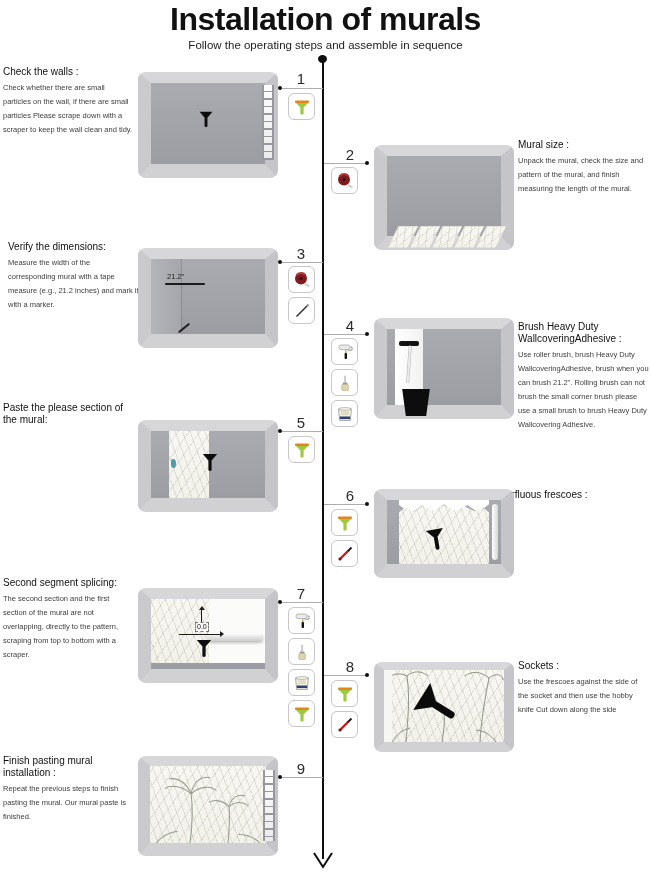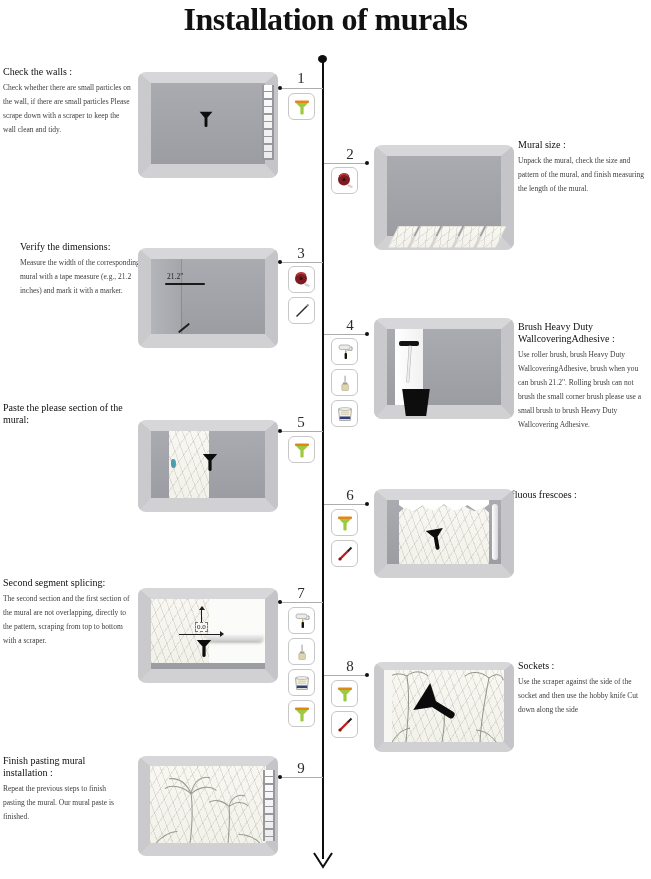--- a/index.html
+++ b/index.html
@@ -1,17 +1,17 @@
 <!DOCTYPE html>
 <html><head>
 <meta charset="utf-8">
 <style>
   html,body{margin:0;padding:0;background:#fff;}
   .canvas{position:relative;width:651px;height:879px;background:#fff;overflow:hidden;
-          font-family:Liberation Serif, serif;color:#111;}
+          font-family:Liberation Sans, sans-serif;color:#111;}
 
   
   .hdr{position:absolute;left:0;top:0;width:651px;text-align:center;}
   .hdr h1{margin:0;margin-top:1px;font-size:32px;font-weight:bold;letter-spacing:-.5px;color:#111;}
   .hdr .sub{margin-top:1px;font-size:11.5px;color:#1c1c1c;}
 
   
   .tl-line{position:absolute;left:322px;top:59px;width:2px;height:800px;background:#0e0e0e;}
   .tl-dot{position:absolute;left:318px;top:55px;width:9px;height:8px;background:#0e0e0e;border-radius:50%;}
   .tl-arrow{position:absolute;left:312px;top:852px;}
@@ -39,21 +39,21 @@
   .sil svg{display:block;}
   .ladder{position:absolute;width:12px;
       background:repeating-linear-gradient(to bottom,rgba(150,150,156,0) 0 6px,#97979d 6px 7.5px),
                  linear-gradient(#fdfdfd,#ebebeb);
       border-left:2px solid #97979d;border-right:2px solid #97979d;box-sizing:border-box;}
 
   
   #s1 .num{left:288px;top:70px}  #s1 .tick{left:281px;top:88px;width:42px}  #s1 .tick-dot{left:278px;top:86px}
   #s1 .icon-stack{left:288px;top:93px} #s1 .txt{left:3px;top:66px;width:130px} #s1 .room{left:138px;top:72px;height:106px}
   #s3 .num{left:288px;top:245px} #s3 .tick{left:281px;top:262px;width:42px} #s3 .tick-dot{left:278px;top:260px}
-  #s3 .icon-stack{left:288px;top:266px} #s3 .txt{left:20px;top:241px;width:131px} #s3 .room{left:138px;top:248px;height:100px}
+  #s3 .icon-stack{left:288px;top:266px} #s3 .txt{left:8px;top:241px;width:131px} #s3 .room{left:138px;top:248px;height:100px}
   #s5 .num{left:288px;top:414px} #s5 .tick{left:281px;top:431px;width:42px} #s5 .tick-dot{left:278px;top:429px}
   #s5 .icon-stack{left:288px;top:436px} #s5 .txt{left:3px;top:402px;width:128px} #s5 .room{left:138px;top:420px;height:92px}
   #s7 .num{left:288px;top:585px} #s7 .tick{left:281px;top:602px;width:42px} #s7 .tick-dot{left:278px;top:600px}
   #s7 .icon-stack{left:288px;top:607px} #s7 .txt{left:3px;top:577px;width:128px} #s7 .room{left:138px;top:588px;height:95px}
   #s9 .num{left:288px;top:760px} #s9 .tick{left:281px;top:777px;width:42px} #s9 .tick-dot{left:278px;top:775px}
   #s9 .txt{left:3px;top:755px;width:126px} #s9 .room{left:138px;top:756px;height:100px}
 
   
   #s2 .num{left:337px;top:146px} #s2 .tick{left:324px;top:163px;width:42px} #s2 .tick-dot{left:365px;top:161px}
   #s2 .icon-stack{left:331px;top:167px} #s2 .txt{left:518px;top:139px;width:131px} #s2 .room{left:374px;top:145px;height:105px}
@@ -114,20 +114,21 @@
   .r9-palms{position:absolute;left:0;top:0;width:100%;height:100%;}
   .r9-ladder{right:-9px;top:4px;bottom:2px;}
 </style>
 </head>
 <body>
 
 <div class="canvas">
 
   <div class="hdr">
     <h1>Installation of murals</h1>
+    <div class="sub">Follow the operating steps and assemble in sequence</div>
   </div>
 
   <div class="tl-dot"></div>
   <div class="tl-line"></div>
   <div class="tl-arrow">
     <svg width="22" height="18" viewBox="0 0 22 18">
         <path d="M2 1 L11 15 L20 1" stroke="#0e0e0e" stroke-width="2" fill="none"></path>
       </svg>
   </div>
 
@@ -399,21 +400,21 @@
       <div class="icon-box">
         <svg width="20" height="20" viewBox="0 0 20 20">
             <line x1="4.5" y1="15.5" x2="13.5" y2="6.5" stroke="#c21d1d" stroke-width="2.4"></line>
             <line x1="13" y1="7" x2="16.5" y2="3.5" stroke="#1d1d1d" stroke-width="2"></line>
             <circle cx="5" cy="15" r="1.6" fill="#7e1416"></circle>
           </svg>
       </div>
     </div>
     <div class="txt">
       <h2>Sockets :</h2>
-      <p>Use the scraper against the side of the socket and then use the hobby knife Cut down along the side</p>
+      <p>Use the frescoes against the side of the socket and then use the hobby knife Cut down along the side</p>
     </div>
     <figure class="room" style="margin:0">
       <div class="r8-mural mural"></div>
       <svg class="r8-plants" viewBox="0 0 120 72" preserveAspectRatio="none">
         <g stroke="#8f9486" stroke-width="1" fill="none">
           <path d="M22 72 C24 48 26 28 23 6"></path>
             <path d="M23 6 C15 2 7 4 2 10"></path>
             <path d="M23 6 C30 0 38 1 44 6"></path>
           <path d="M96 72 C97 52 101 28 105 8"></path>
             <path d="M105 8 C97 1 87 1 81 6"></path>

